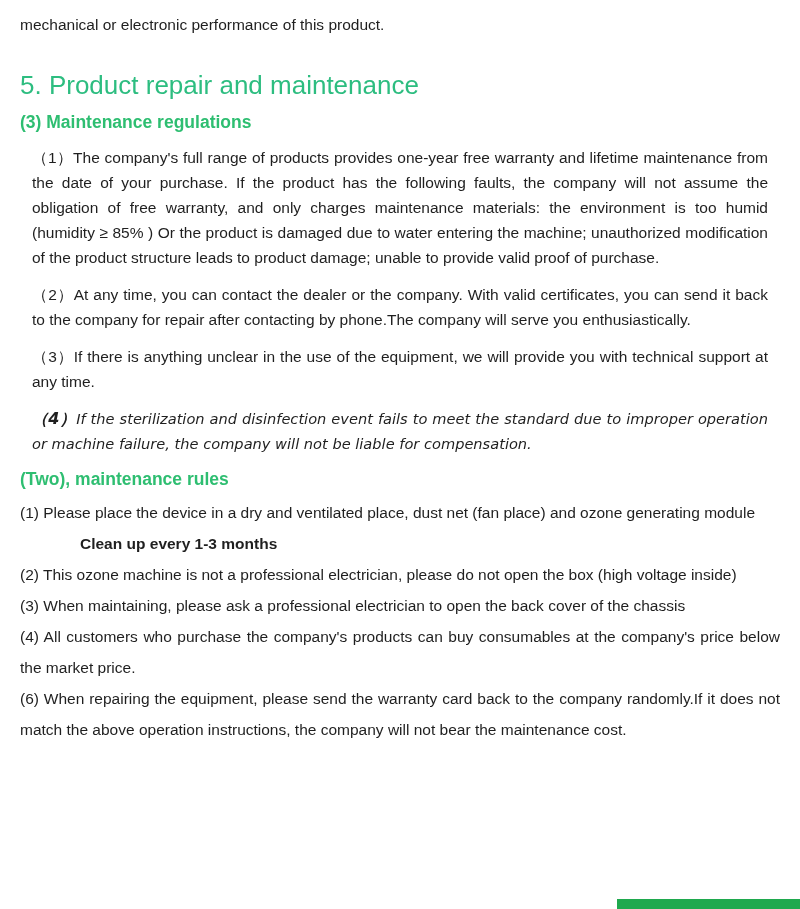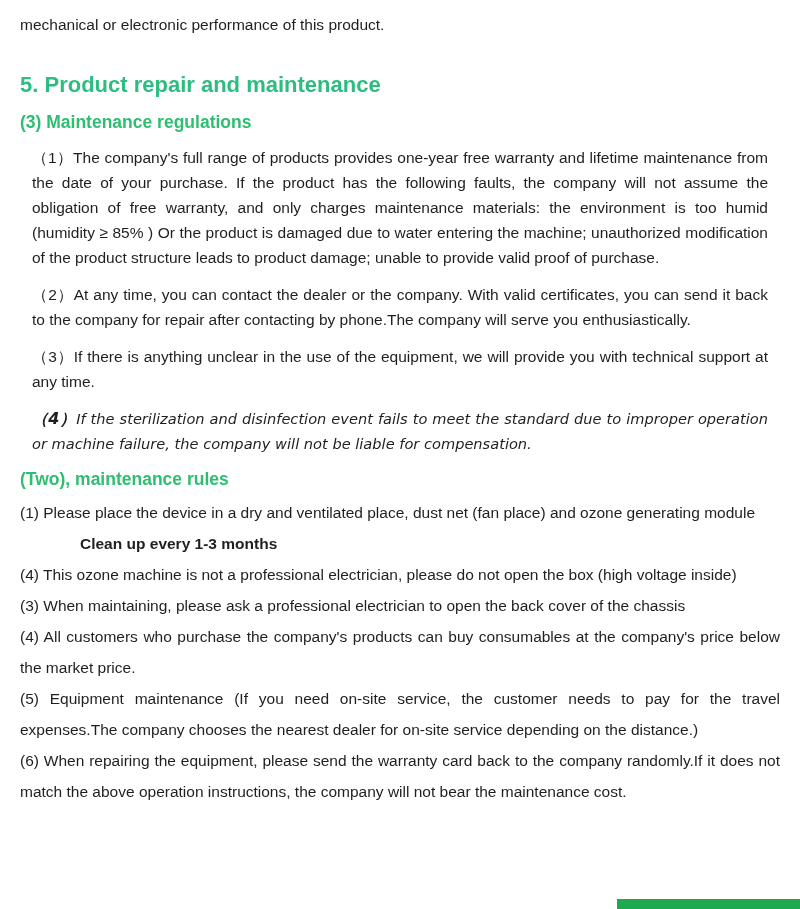--- a/index.html
+++ b/index.html
@@ -34,22 +34,22 @@
     border-bottom: 2px solid var(--title-green, #1fa94e);
   }
   .lead-line {
     margin: 15px 0 0 0;
     font-size: 15.5px;
     line-height: 20px;
   }
   
   .section-heading {
     margin: 36px 0 0 0;
-    font-size: 22px;
-    font-weight: 700;
+    font-size: 26px;
+    font-weight: 400;
     line-height: 28px;
     color: var(--heading-green, #2dbd80);
   }
   .sub-heading {
     margin: 12px 0 0 0;
     font-size: 17.5px;
     font-weight: 700;
     line-height: 22px;
     color: var(--subheading-green, #2ebe71);
   }
@@ -114,22 +114,21 @@
     <p><span class="marker">（2）</span><span>At any time, you can contact the dealer or the company. With valid certificates, you can send it back to the company for repair after contacting by phone.The company will serve you enthusiastically.</span></p>
     <p><span class="marker">（3）</span><span>If there is anything unclear in the use of the equipment, we will provide you with technical support at any time.</span></p>
     <p class="alt-font"><span class="marker">（4）</span><span>If the sterilization and disinfection event fails to meet the standard due to improper operation or machine failure, the company will not be liable for compensation.</span></p>
   </div>
 
   <h3 class="sub-heading rules">(Two), maintenance rules</h3>
 
   <div class="rule-items">
     <p>(1) Please place the device in a dry and ventilated place, dust net (fan place) and ozone generating module</p>
     <p class="clean-note">Clean up every 1-3 months</p>
-    <p>(4) This ozone machine is not a professional electrician, please do not open the box (high voltage inside)</p>
+    <p>(2) This ozone machine is not a professional electrician, please do not open the box (high voltage inside)</p>
     <p>(3) When maintaining, please ask a professional electrician to open the back cover of the chassis</p>
     <p>(4) All customers who purchase the company's products can buy consumables at the company's price below the market price.</p>
-    <p>(5) Equipment maintenance (If you need on-site service, the customer needs to pay for the travel expenses.The company chooses the nearest dealer for on-site service depending on the distance.)</p>
     <p>(6) When repairing the equipment, please send the warranty card back to the company randomly.If it does not match the above operation instructions, the company will not bear the maintenance cost.</p>
   </div>
 
   <div class="footer-bar"></div>
 
 </div>
 
 </body></html>

